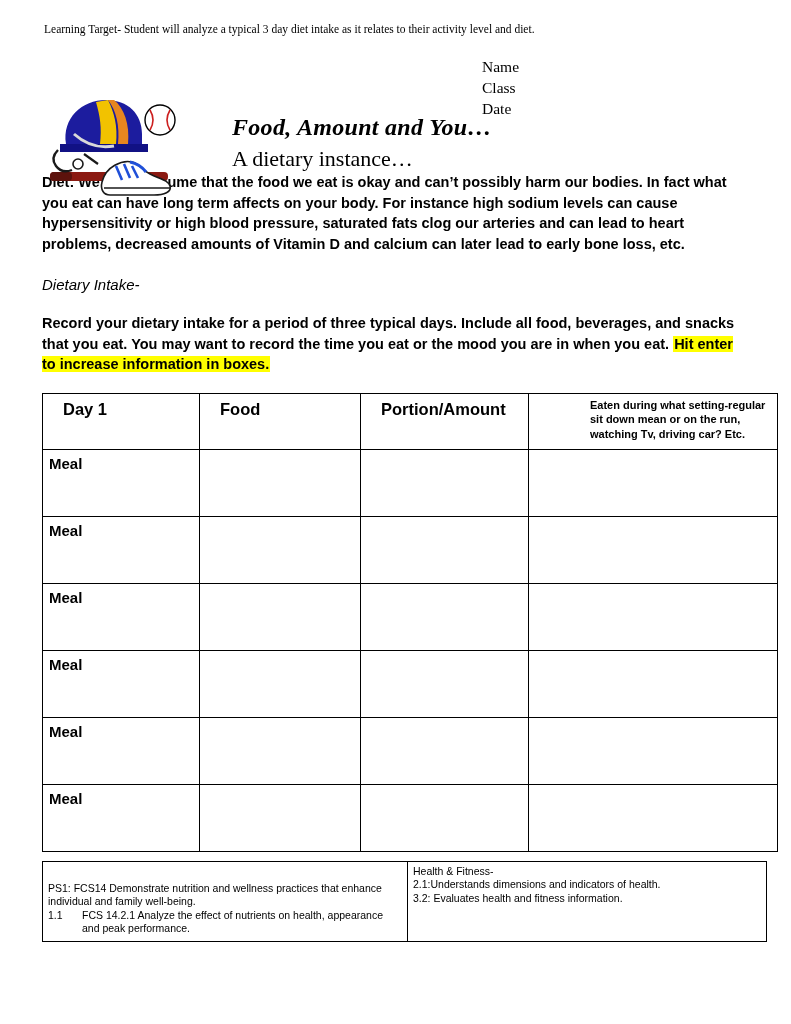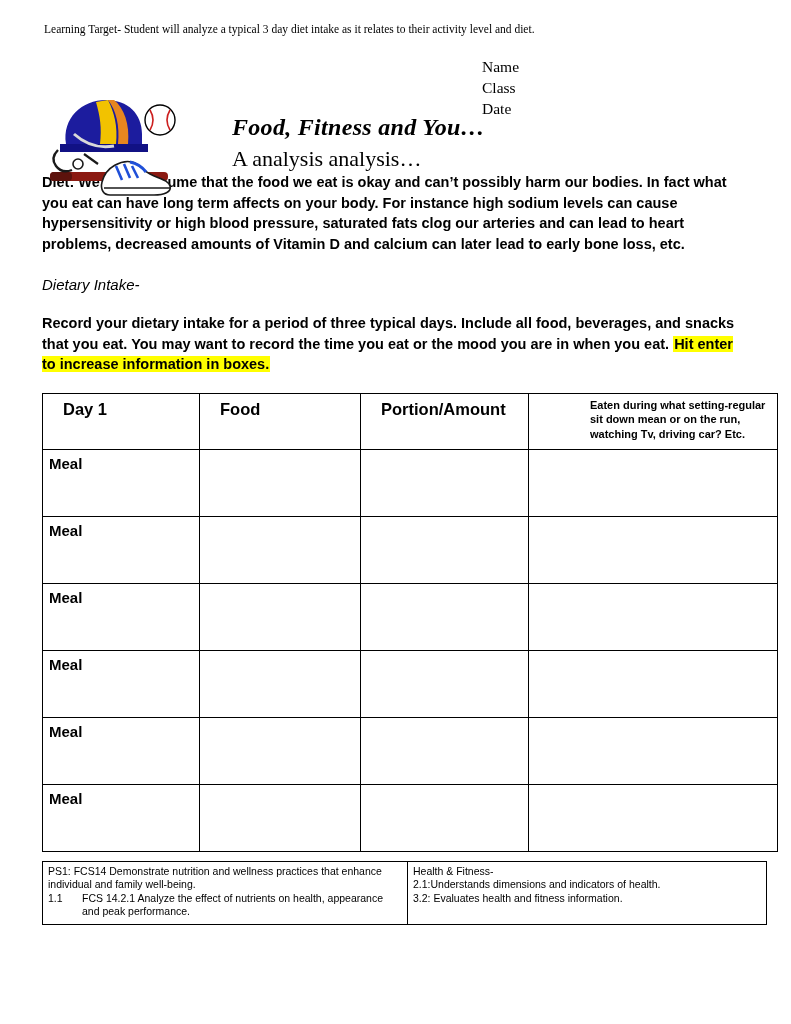--- a/index.html
+++ b/index.html
@@ -145,21 +145,21 @@
   table.footer td {
     border: 1px solid #000000;
     vertical-align: top;
     padding: 3px 5px 5px 5px;
     font-family: "Liberation Sans", sans-serif;
     font-size: 10.5px;
     line-height: 13.5px;
   }
   td.f-left { width: 354px; }
   td.f-right { width: 348px; }
-  .f-line { white-space: nowrap; }
+  .f-line { white-space: nowrap; margin-top: 17px; }
   .f-num { display: inline-block; width: 34px; }
   .f-cont { display: block; padding-left: 34px; }
 </style>
 </head>
 <body>
 
 <div class="page">
 
   <div class="learning-target">Learning Target- Student will analyze a typical 3 day diet intake as it relates to their activity level and diet.</div>
 
@@ -197,22 +197,22 @@
         <path d="M60 100 L126 100" stroke="#1a1a1a" stroke-width="1.4"></path>
         <path d="M86 74 q10 2 16 10" stroke="#1f4fd8" stroke-width="3" fill="none"></path>
 
         <path d="M14 62 q-8 8 -2 16 q6 8 16 4" fill="none" stroke="#1a1a1a" stroke-width="2.4"></path>
         <circle cx="34" cy="76" r="5" fill="#ffffff" stroke="#1a1a1a" stroke-width="1.6"></circle>
         <path d="M40 66 l14 10" stroke="#1a1a1a" stroke-width="2.2"></path>
       </svg>
     </div>
 
     <div class="titles">
-      <div class="title-main">Food, Fitness and You…</div>
-      <div class="title-sub">A analysis analysis…</div>
+      <div class="title-main">Food, Amount and You…</div>
+      <div class="title-sub">A dietary instance…</div>
     </div>
   </div>
 
   <p class="body-para">Diet:  We often assume that the food we eat is okay and can’t possibly harm our bodies. In fact what you eat can have long term affects on your body.  For instance high sodium levels can cause hypersensitivity or high blood pressure, saturated fats clog our arteries and can lead to heart problems, decreased amounts of Vitamin D and calcium can later lead to early bone loss, etc.</p>
 
   <p class="section-head">Dietary Intake-</p>
 
   <p class="instructions">
     <span>Record your dietary intake for a period of three typical days.  Include all food, beverages, and snacks that you eat.  You may want to record the time you eat or the mood you are in when you eat.</span>
     <span class="highlight">Hit enter to increase information in boxes.</span>

